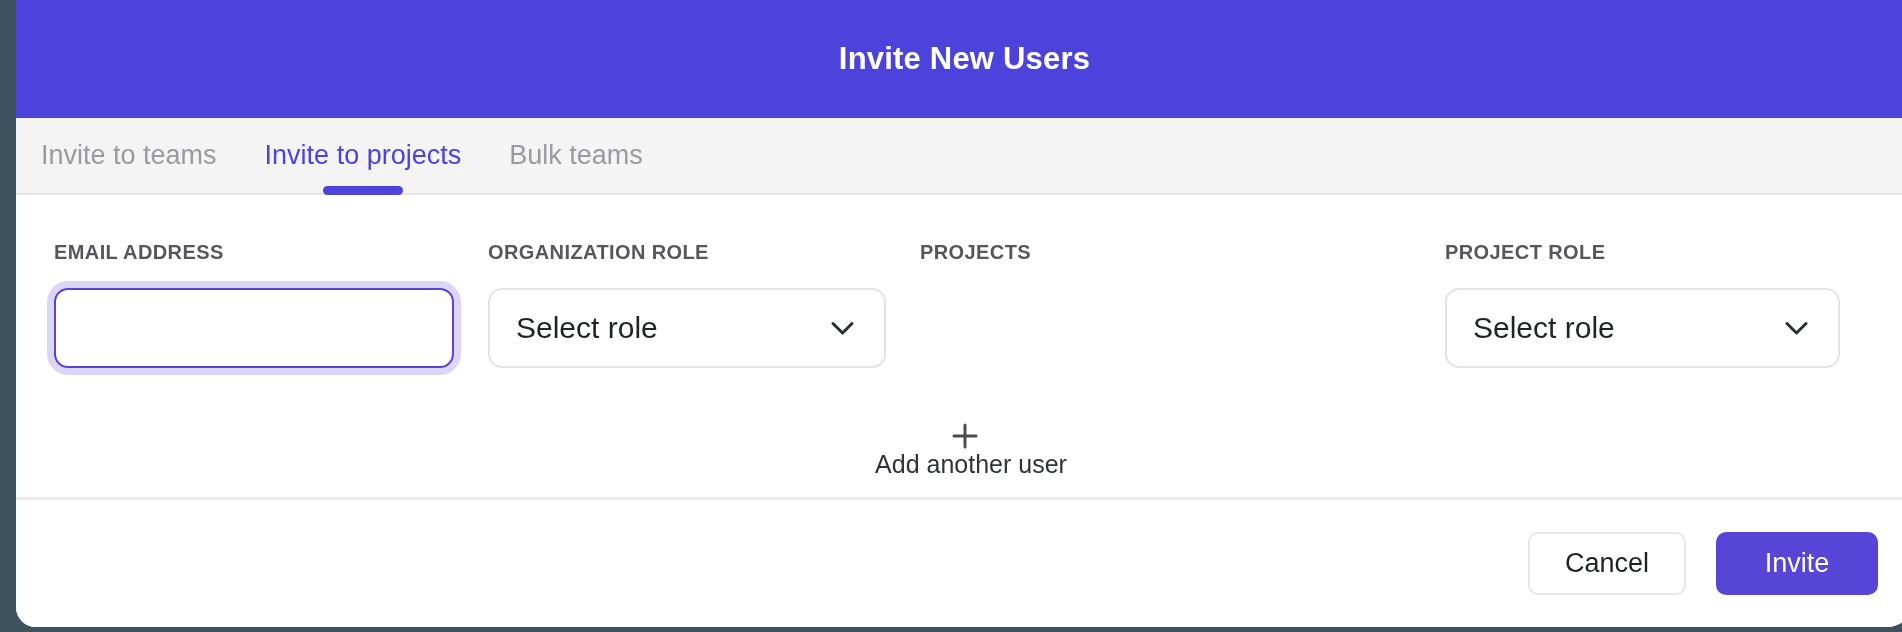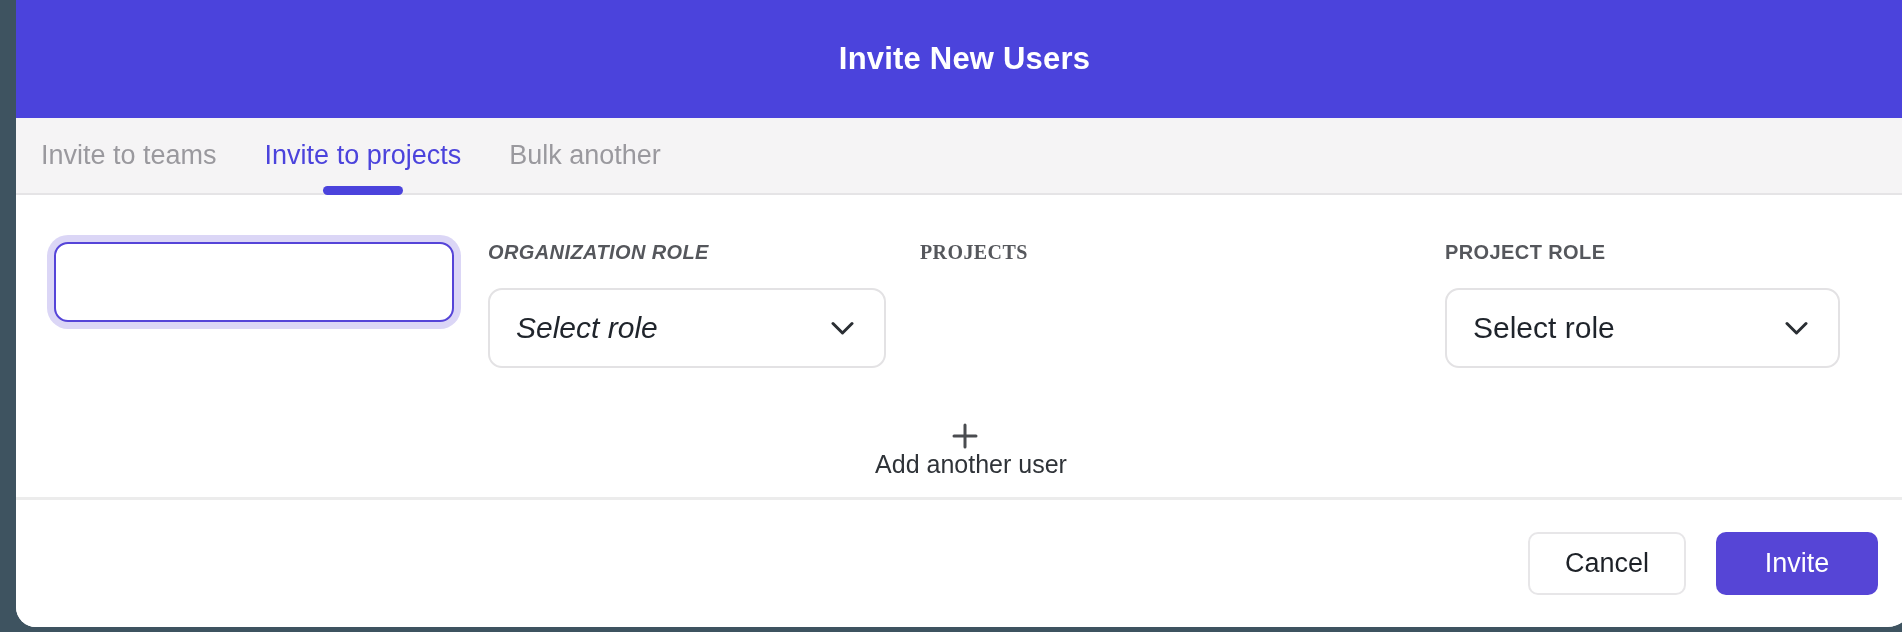--- a/index.html
+++ b/index.html
@@ -50,21 +50,21 @@
   }
   
   .content {
     flex:0 0 305px; height:305px;
     background:#fff;
     border-bottom:3px solid #ECECEC;
     padding:47px 38px 0 38px;
   }
   .form-row { display:flex; gap:34px; }
   .field-col { display:flex; flex-direction:column; }
-  .w1 { width:400px; } .w2 { width:398px;font-style:italic; } .w3 { width:491px;font-family:Liberation Serif, serif; } .w4 { width:395px; }
+  .w1 { width:400px; } .w2 { width:398px; } .w3 { width:491px; } .w4 { width:395px; }
   .field-label {
     font-size:20px; font-weight:700; color:#55575C;
     letter-spacing:.4px; line-height:20px;
     margin-bottom:26px; text-transform:uppercase;
   }
   .email-input {
     width:100%; height:80px;
     border:2.5px solid #5544D8; border-radius:14px;
     box-shadow:0 0 0 7px #DBD6F6;
     font-size:29px; color:#1F242B;
@@ -127,28 +127,29 @@
 
   <div class="tabbar">
     <div class="tab">
       <span>Invite to teams</span>
     </div>
     <div class="tab active">
       <span>Invite to projects</span>
       <div class="tab-underline"></div>
     </div>
     <div class="tab">
-      <span>Bulk another</span>
+      <span>Bulk teams</span>
     </div>
   </div>
 
   <div class="content">
     <div class="form-row">
 
       <div class="field-col w1">
+        <div class="field-label">EMAIL ADDRESS</div>
         <input class="email-input" type="text" value="" style="">
       </div>
 
       <div class="field-col w2">
         <div class="field-label">ORGANIZATION ROLE</div>
         <div class="select-box">
           <span class="select-value">Select role</span>
           <svg class="chevron" viewBox="0 0 23 15">
               <path d="M2 2.5 L11.5 12 L21 2.5" fill="none" stroke="#2A2E33" stroke-width="3" stroke-linecap="round" stroke-linejoin="round"></path>
             </svg>

